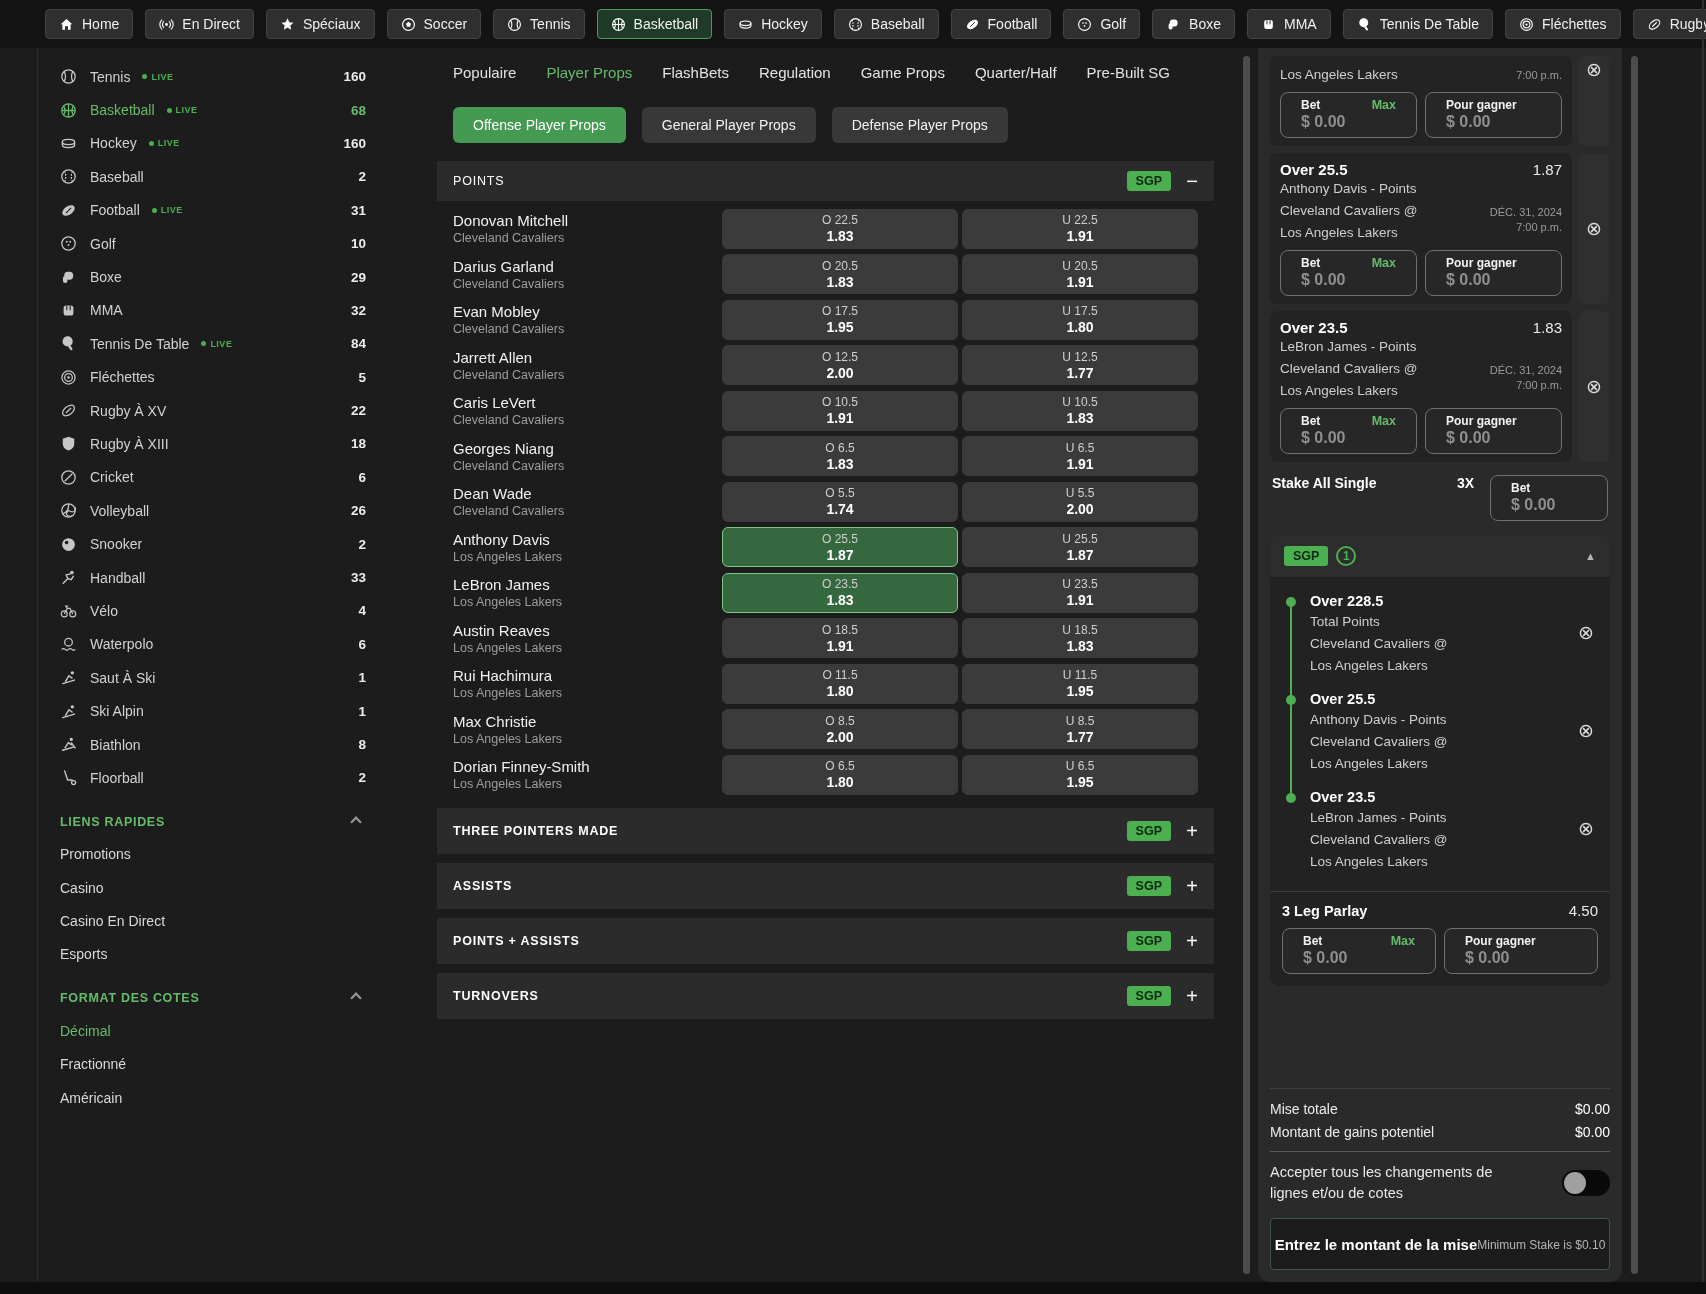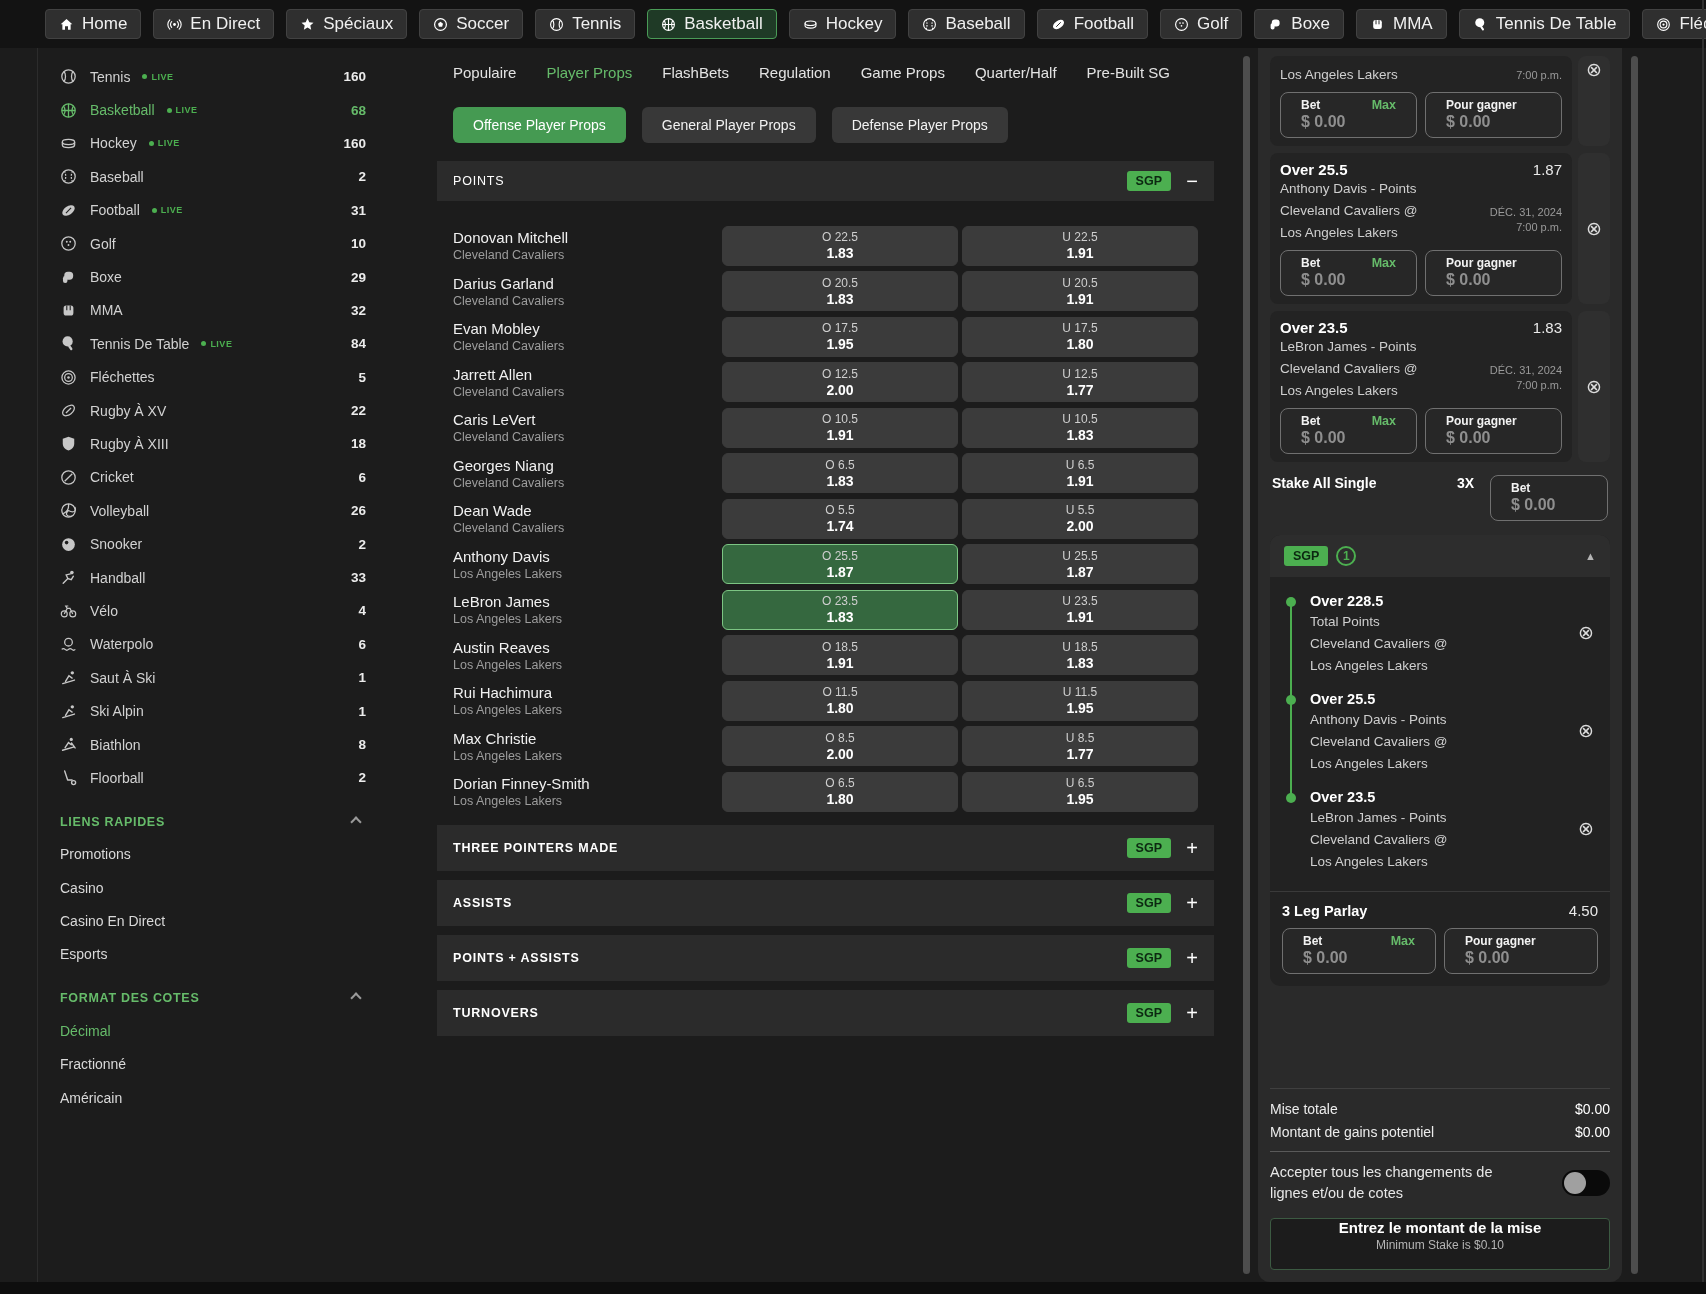--- a/index.html
+++ b/index.html
@@ -6,21 +6,21 @@
     --green:#4caf50; --green-dim:#66bb6a; --sel-bg:#35683f; --sel-bd:#7cc583;
     --bg:#1c1c1c; --bar:#2b2b2b; --btn:#3b3b3b; --panel:#2a2a2a; --card:#232323;
   }
   *{box-sizing:border-box;margin:0;padding:0}
   html,body{width:1706px;height:1294px;overflow:hidden}
   body{background:var(--bg);font-family:"Liberation Sans","DejaVu Sans",sans-serif;color:#e8e8e8;position:relative}
   .icn{display:inline-flex;width:16px;height:16px;color:#c7c7c7;flex:0 0 auto}
   .icn svg{width:100%;height:100%}
   
   .topbar{position:absolute;left:0;top:0;width:1706px;height:48px;background:#131313;display:flex;align-items:center;gap:12px;padding-left:45px;overflow:hidden;white-space:nowrap}
-  .nav-btn{height:30px;display:inline-flex;align-items:center;gap:8px;padding:0 13px;background:#2f2f2f;border:1px solid #424242;border-radius:4px;font-size:17px;color:#f0f0f0;cursor:pointer;flex:0 0 auto}
+  .nav-btn{height:30px;display:inline-flex;align-items:center;gap:8px;padding:0 13px;background:#2f2f2f;border:1px solid #424242;border-radius:4px;font-size:14px;color:#f0f0f0;cursor:pointer;flex:0 0 auto}
   .nav-btn .icn{width:15px;height:15px;color:#fff}
   .nav-btn.active{background:#1f3a26;border-color:#4a9b57}
   
   .edge-left{position:absolute;left:37px;top:48px;bottom:0;width:1px;background:#2c2c2c}
   .sidebar{position:absolute;left:60px;top:60px;width:306px}
   .srow{display:flex;align-items:center;height:33.4px;font-size:14px;color:#d2d2d2;cursor:pointer}
   .srow .icn{width:17px;height:17px;margin-right:13px}
   .srow .count{margin-left:auto;font-weight:bold;font-size:13.5px;color:#ececec}
   .srow.active,.srow.active .count{color:var(--green-dim)}
   .srow.active .icn{color:var(--green-dim)}
@@ -36,21 +36,21 @@
   .tabs{display:flex;gap:30px;padding:16px 0 0 16px;font-size:15px;color:#e3e3e3;white-space:nowrap;overflow:hidden}
   .tab{cursor:pointer;flex:0 0 auto}
   .tab.active{color:var(--green-dim)}
   .subtabs{display:flex;gap:16px;margin:26px 0 0 16px}
   .subtab{height:36px;display:inline-flex;align-items:center;padding:0 20px;background:#383838;border-radius:6px;font-size:14px;color:#f2f2f2;cursor:pointer}
   .subtab.active{background:#459a52;color:#fff}
   .sec-bar{height:40px;margin-top:18px;background:var(--bar);display:flex;align-items:center;padding:0 14px 0 16px}
   .sec-bar .t{font-size:12.5px;font-weight:normal;letter-spacing:.8px;color:#fff}
   .sgp-badge{margin-left:auto;background:var(--green);color:#0c2811;font-weight:bold;font-size:12.5px;padding:3px 9px;border-radius:3px;cursor:pointer}
   .pm{margin-left:13px;width:16px;text-align:center;color:#fff;font-size:20px;line-height:1;cursor:pointer}
-  .rows{margin-top:22px}
+  .rows{margin-top:5px}
   .prow{display:flex;align-items:center;height:45.5px;padding:0 16px}
   .pinfo{flex:1;min-width:0}
   .pname{font-size:15px;color:#f1f1f1}
   .pteam{font-size:12.5px;color:#9d9d9d;margin-top:2px}
   .obtn{width:236px;height:40px;margin-left:4px;background:var(--btn);border:1.5px solid var(--btn);border-radius:6px;display:flex;flex-direction:column;align-items:center;justify-content:center;cursor:pointer}
   .obtn .line{font-size:12px;color:#cfcfcf}
   .obtn .val{font-size:14px;font-weight:bold;color:#fff;margin-top:1px}
   .obtn.sel{background:var(--sel-bg);border-color:var(--sel-bd)}
   .coll{height:46px;margin:9px 0 0 0;background:var(--bar);display:flex;align-items:center;padding:0 14px 0 16px}
   .coll:first-of-type{margin-top:10px}
@@ -97,21 +97,21 @@
   .parlay{border-top:1px solid #3a3a3a;padding:10px 12px 12px;margin-top:2px}
   .summary{margin-top:auto;border-top:1px solid #3f3f3f;padding-top:12px}
   .sumrow{display:flex;font-size:14px;color:#ececec}
   .sumrow+.sumrow{margin-top:7px}
   .sumrow .v{margin-left:auto;color:#fff}
   .hr{border-top:1px solid #5a5a5a;margin:11px 0 10px}
   .accrow{display:flex;align-items:center}
   .acctxt{font-size:14.5px;color:#e8e8e8;line-height:21px;width:252px}
   .toggle{margin-left:auto;width:48px;height:26px;border-radius:13px;background:#0a0a0a;position:relative;cursor:pointer}
   .toggle .knob{position:absolute;left:2px;top:2px;width:22px;height:22px;border-radius:50%;background:#a0a0a0}
-  .placebtn{margin-top:14px;height:52px;background:#1c1c1c;border:1px solid #3c5a42;border-radius:4px;display:flex;flex-direction:column;align-items:center;justify-content:flex-start;cursor:pointer}
+  .placebtn{margin-top:14px;height:52px;background:#1c1c1c;border:1px solid #3c5a42;border-radius:4px;display:flex;flex-direction:row;align-items:center;justify-content:center;cursor:pointer}
   .placebtn .t1{font-size:15px;font-weight:bold;color:#fff}
   .placebtn .t2{font-size:12px;color:#b5b5b5;margin-top:2px}
 </style>
 </head>
 <body>
 
 <div class="topbar" id="topnav">
     <div class="nav-btn">
       <span class="icn">
         <svg viewBox="0 0 16 16">

